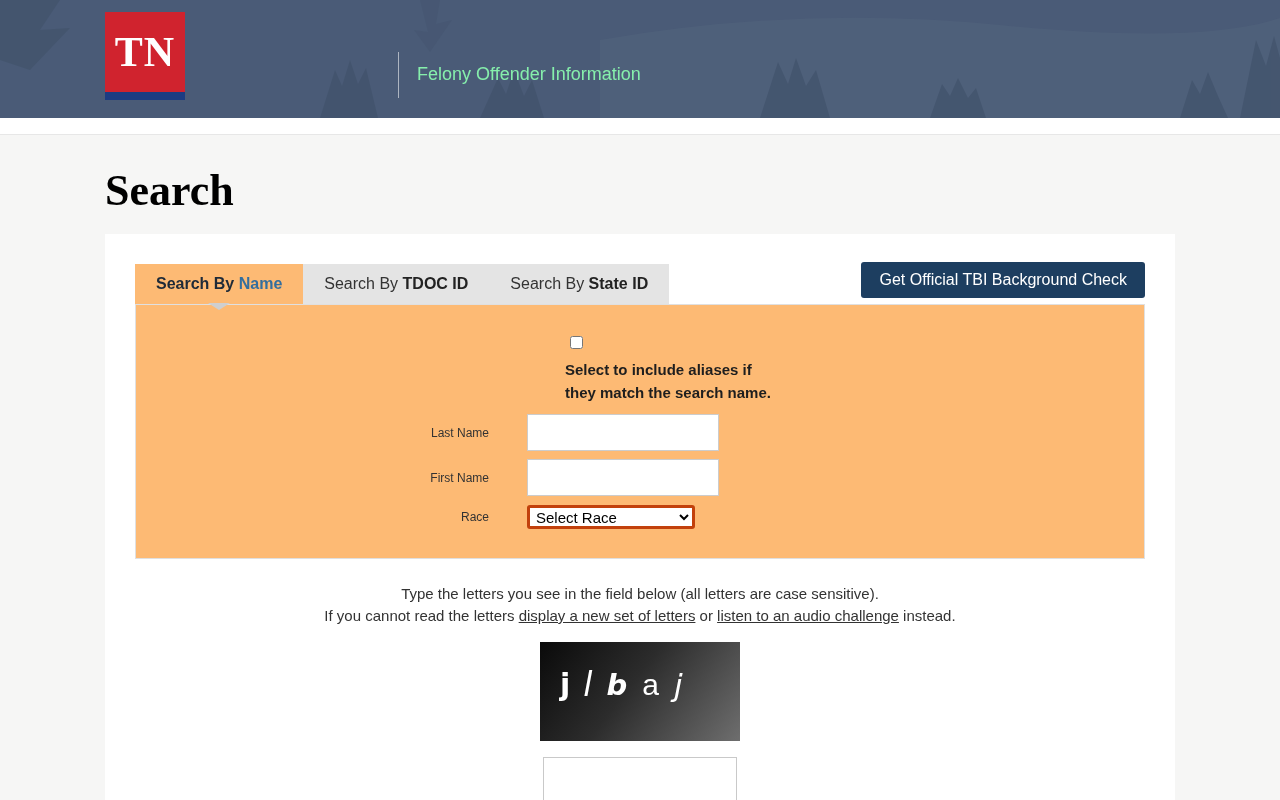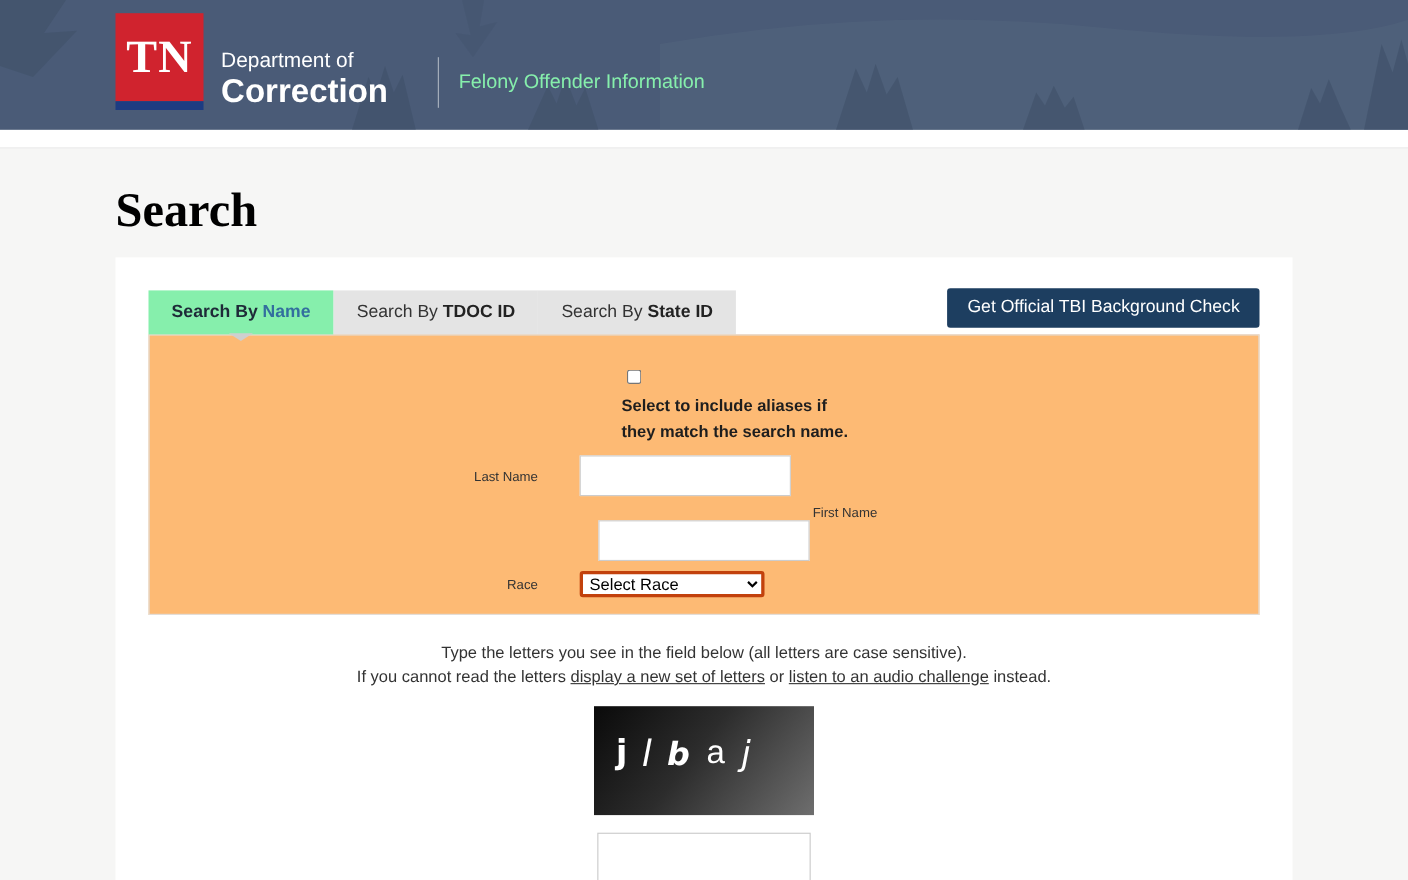--- a/index.html
+++ b/index.html
@@ -34,21 +34,21 @@
   }
 
   
   .tab-row { display:flex; align-items:flex-start; justify-content:space-between; }
   .tabs { display:flex; }
   .tab {
     height:40px; line-height:40px; padding:0 21px; background:#e4e4e4;
     font-size:16px; color:#333; cursor:pointer; white-space:nowrap; position:relative;
   }
   .tab .emph { font-weight:bold; color:#222; }
-  .tab.active { background:#86efac; font-weight:bold; margin-bottom:-1px; z-index:2; }
+  .tab.active { background:#fdba74; font-weight:bold; margin-bottom:-1px; z-index:2; }
   .tab.active .prefix { color:#1e2a38; font-weight:bold; }
   .tab.active .emph { color:#336e9e; }
   .tab-caret {
     position:absolute; left:50%; bottom:-6px; transform:translateX(-50%);
     width:0; height:0; border-left:11px solid transparent; border-right:11px solid transparent;
     border-top:7px solid #cfcfcf; z-index:3;
   }
   .tbi-button {
     height:36px; margin-top:-2px; padding:0 18px; background:#1d3e60; color:#fff;
     border:none; border-radius:3px; font-size:16px; font-family:"Liberation Sans", sans-serif;
@@ -56,21 +56,21 @@
   }
 
   
   .panel { border:1px solid #e0e0e0; height:255px; background:#fdba74; position:relative; z-index:1; }
   .frow { display:flex; align-items:center; }
   .flabel { width:391px; text-align:right; padding-right:38px; font-size:12px; color:#333; }
   .checkbox-row { padding-left:434px; margin-top:31px; }
   .alias-checkbox { width:13px; height:13px; }
   .alias-text { padding-left:429px; margin-top:9px; font-size:15px; font-weight:bold; color:#1e1e1e; line-height:23px; }
   .row-name { margin-top:10px; }
-  .row-name + .row-name { margin-top:8px;flex-direction:column; }
+  .row-name + .row-name { margin-top:8px; }
   .text-input { width:192px; height:37px; border:1px solid #ccc; font-size:16px; padding:0 8px; background:#fff; }
   .row-race { margin-top:9px; }
   .race-select {
     width:168px; height:24px; border:3px solid #c2410c; border-radius:3px;
     font-size:15px; font-family:"Liberation Sans", sans-serif; color:#000; background:#fff; padding:0 2px;
   }
 
   
   .captcha-section { text-align:center; margin-top:24px; }
   .captcha-line { font-size:15px; color:#333; line-height:22px; }
@@ -104,24 +104,20 @@
       <path d="M1240,118 L1256,40 L1266,66 L1274,36 L1280,58 L1280,118 Z"></path>
       <path d="M1180,118 L1192,80 L1200,94 L1208,72 L1218,96 L1228,118 Z"></path>
       <path d="M420,0 L440,0 L436,24 L452,20 L430,52 L414,30 L428,32 Z" opacity="0.5"></path>
     </g>
   </svg>
   <div class="logo">
     <div class="logo-red">
       <span class="logo-acronym">TN</span>
     </div>
     <div class="logo-bar"></div>
-  </div>
-  <div class="dept">
-    <div class="dept-line1">Department of</div>
-    <div class="dept-line2">Correction</div>
   </div>
   <div class="header-divider"></div>
   <div class="site-title">Felony Offender Information</div>
 </header>
 
 <div class="subheader-strip"></div>
 
 <main>
   <h1 class="page-title">Search</h1>
 

